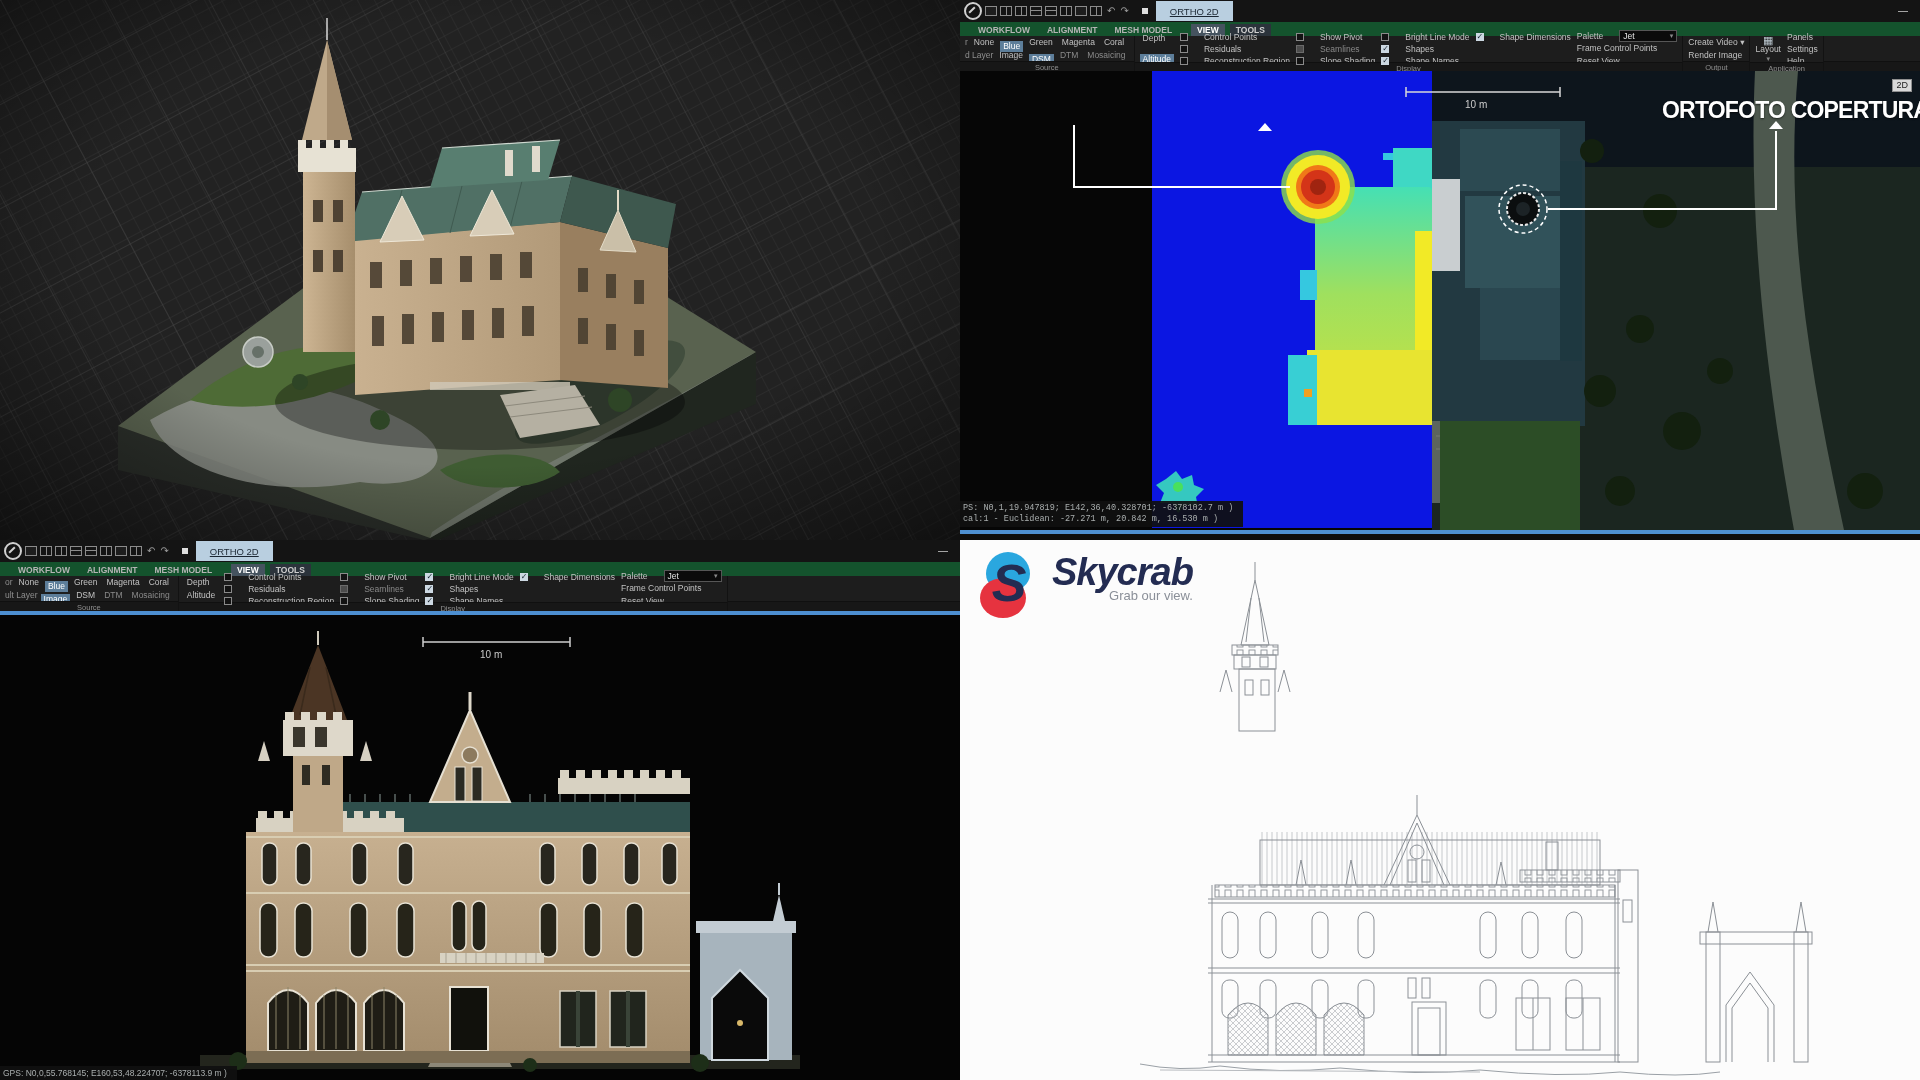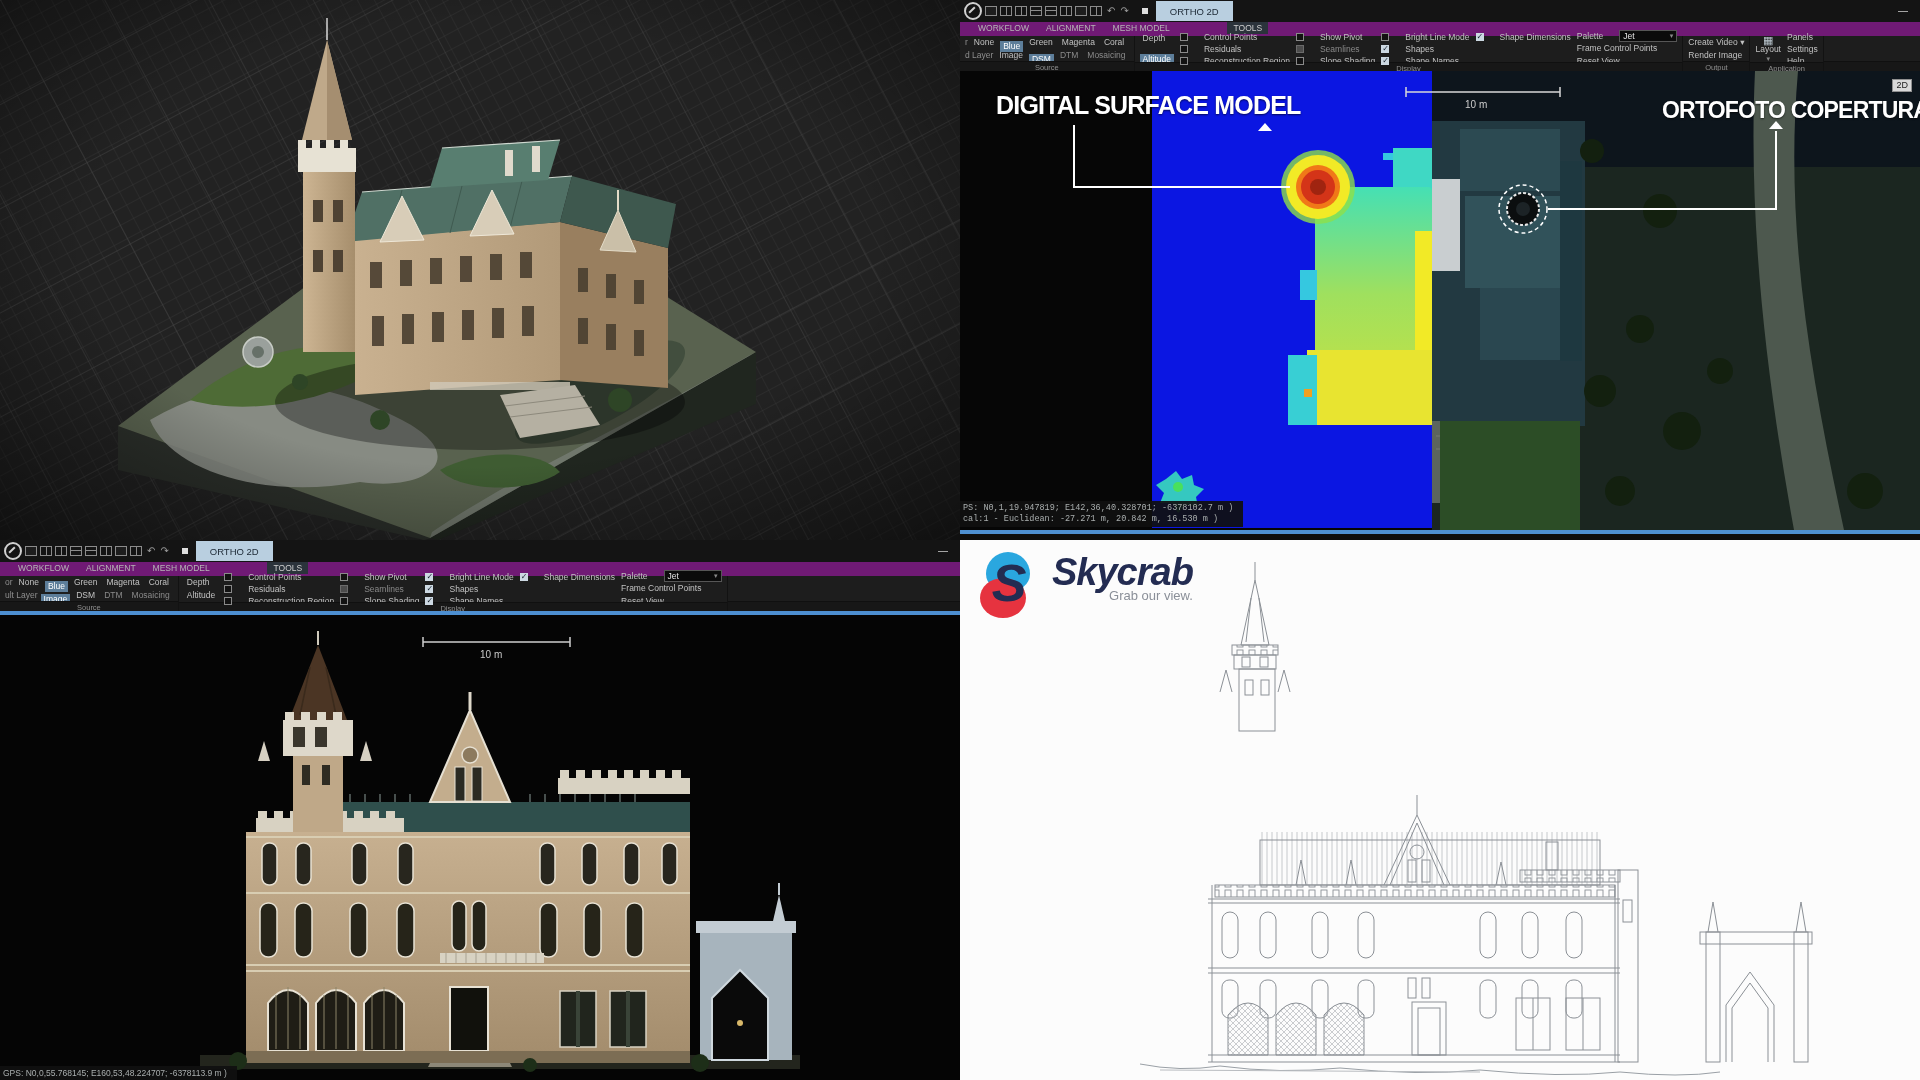--- a/index.html
+++ b/index.html
@@ -14,25 +14,25 @@
   
   .tabbar{height:20px;background:#141414;display:flex;align-items:center;gap:3px;padding:1px 6px 1px 4px;}
   .appicon{width:14px;height:14px;border:2px solid #d0d0d0;border-radius:50%;position:relative;flex:0 0 auto;}
   .appicon::after{content:"";position:absolute;left:2px;top:5px;width:8px;height:2px;background:#d0d0d0;transform:rotate(-45deg);}
   .wicon{width:12px;height:10px;border:1px solid #8b8b8b;box-sizing:border-box;background:#1d1d1d;}
   .wicon.split{background:linear-gradient(90deg,transparent 5px,#8b8b8b 5px,#8b8b8b 6px,transparent 6px);}
   .wicon.hsplit{background:linear-gradient(0deg,transparent 4px,#8b8b8b 4px,#8b8b8b 5px,transparent 5px);}
   .uicon{color:#9a9a9a;font-size:10px;line-height:10px;margin-left:2px;}
   .tabpin{width:6px;height:6px;background:#dedede;margin-left:10px;}
   .tab{height:20px;display:flex;align-items:center;padding:0 14px;background:#b9cfe0;color:#1b2733;
-       font-size:9.5px;margin-left:5px;}
+       font-size:9.5px;margin-left:5px;text-decoration:underline;}
   .minbtn{margin-left:auto;color:#cfcfcf;font-size:10px;line-height:10px;padding:0 6px;}
 
-  .ribbontabs{height:14px;background:#701a75;display:flex;align-items:flex-start;gap:5px;padding-left:12px;
-              font-size:8.5px;color:#b5b5b5;}
+  .ribbontabs{height:14px;background:#14532d;display:flex;align-items:flex-end;gap:5px;padding-left:12px;
+              font-size:8.5px;color:#b5b5b5;font-weight:bold;}
   .rtab{padding:1px 6px;white-space:nowrap;}
   .rtab.sel{background:#45535f;color:#fff;}
   .rtab.tls{background:#2b333b;color:#cfcfcf;}
   .rtab.gap{margin-left:8px;margin-top:47px;}
 
   .ribbon{height:37px;background:#1d1d1d;display:flex;align-items:stretch;font-size:8.5px;color:#c2c2c2;}
   .grp{display:flex;flex-direction:column;border-right:1px solid #121212;}
   .grp-body{height:26px;display:flex;align-items:center;padding:0 5px;gap:6px;}
   .grp-label{height:11px;background:#171717;color:#8f8f8f;text-align:center;font-size:7.5px;line-height:11px;
              border-top:1px solid #101010;}
@@ -405,21 +405,20 @@
         <polygon points="305,52 312,60 298,60" fill="#ffffff"></polygon>
         <polygon points="816,50 823,58 809,58" fill="#ffffff"></polygon>
 
         <g stroke="#d8d8d8" stroke-width="1.5">
           <line x1="446" y1="21" x2="600" y2="21"></line>
           <line x1="446" y1="16" x2="446" y2="26"></line>
           <line x1="600" y1="16" x2="600" y2="26"></line>
         </g>
         <text x="505" y="37" font-size="10" fill="#cdcdcd">10 m</text>
       </svg>
-      <div class="anno" style="left:36px;top:20px;font-size:25px;">DIGITAL SURFACE MODEL</div>
       <div class="anno" style="left:702px;top:26px;font-size:23px;">ORTOFOTO COPERTURA</div>
       <div class="badge">2D</div>
       <div class="vstatus" style="bottom:3px;font-family:Liberation Mono, monospace;">
         <div>PS: N0,1,19.947819; E142,36,40.328701; -6378102.7 m )</div>
         <div>cal:1 - Euclidean: -27.271 m, 20.842 m, 16.530 m )</div>
       </div>
     </div>
     <div class="bluebar" style="top:530px;"></div>
   </div>
 

